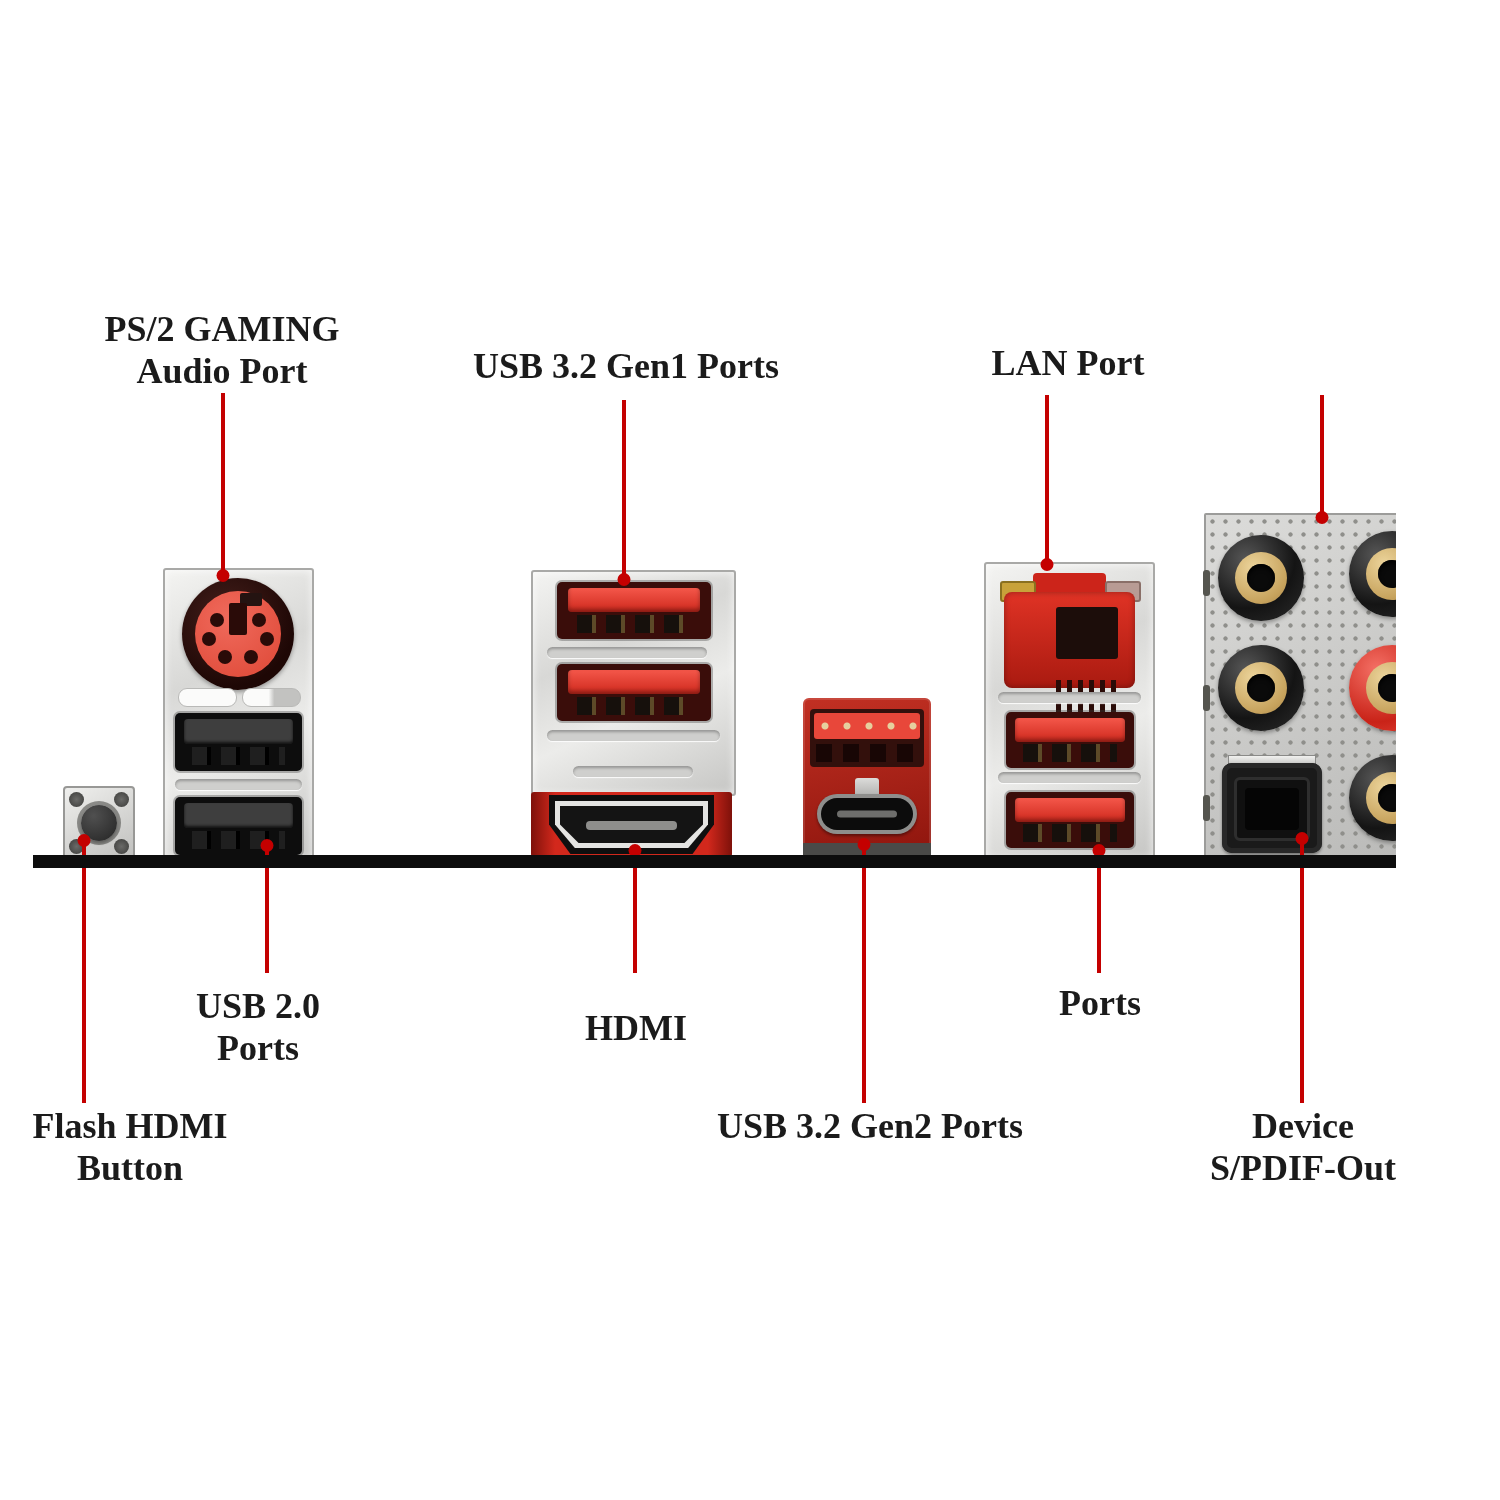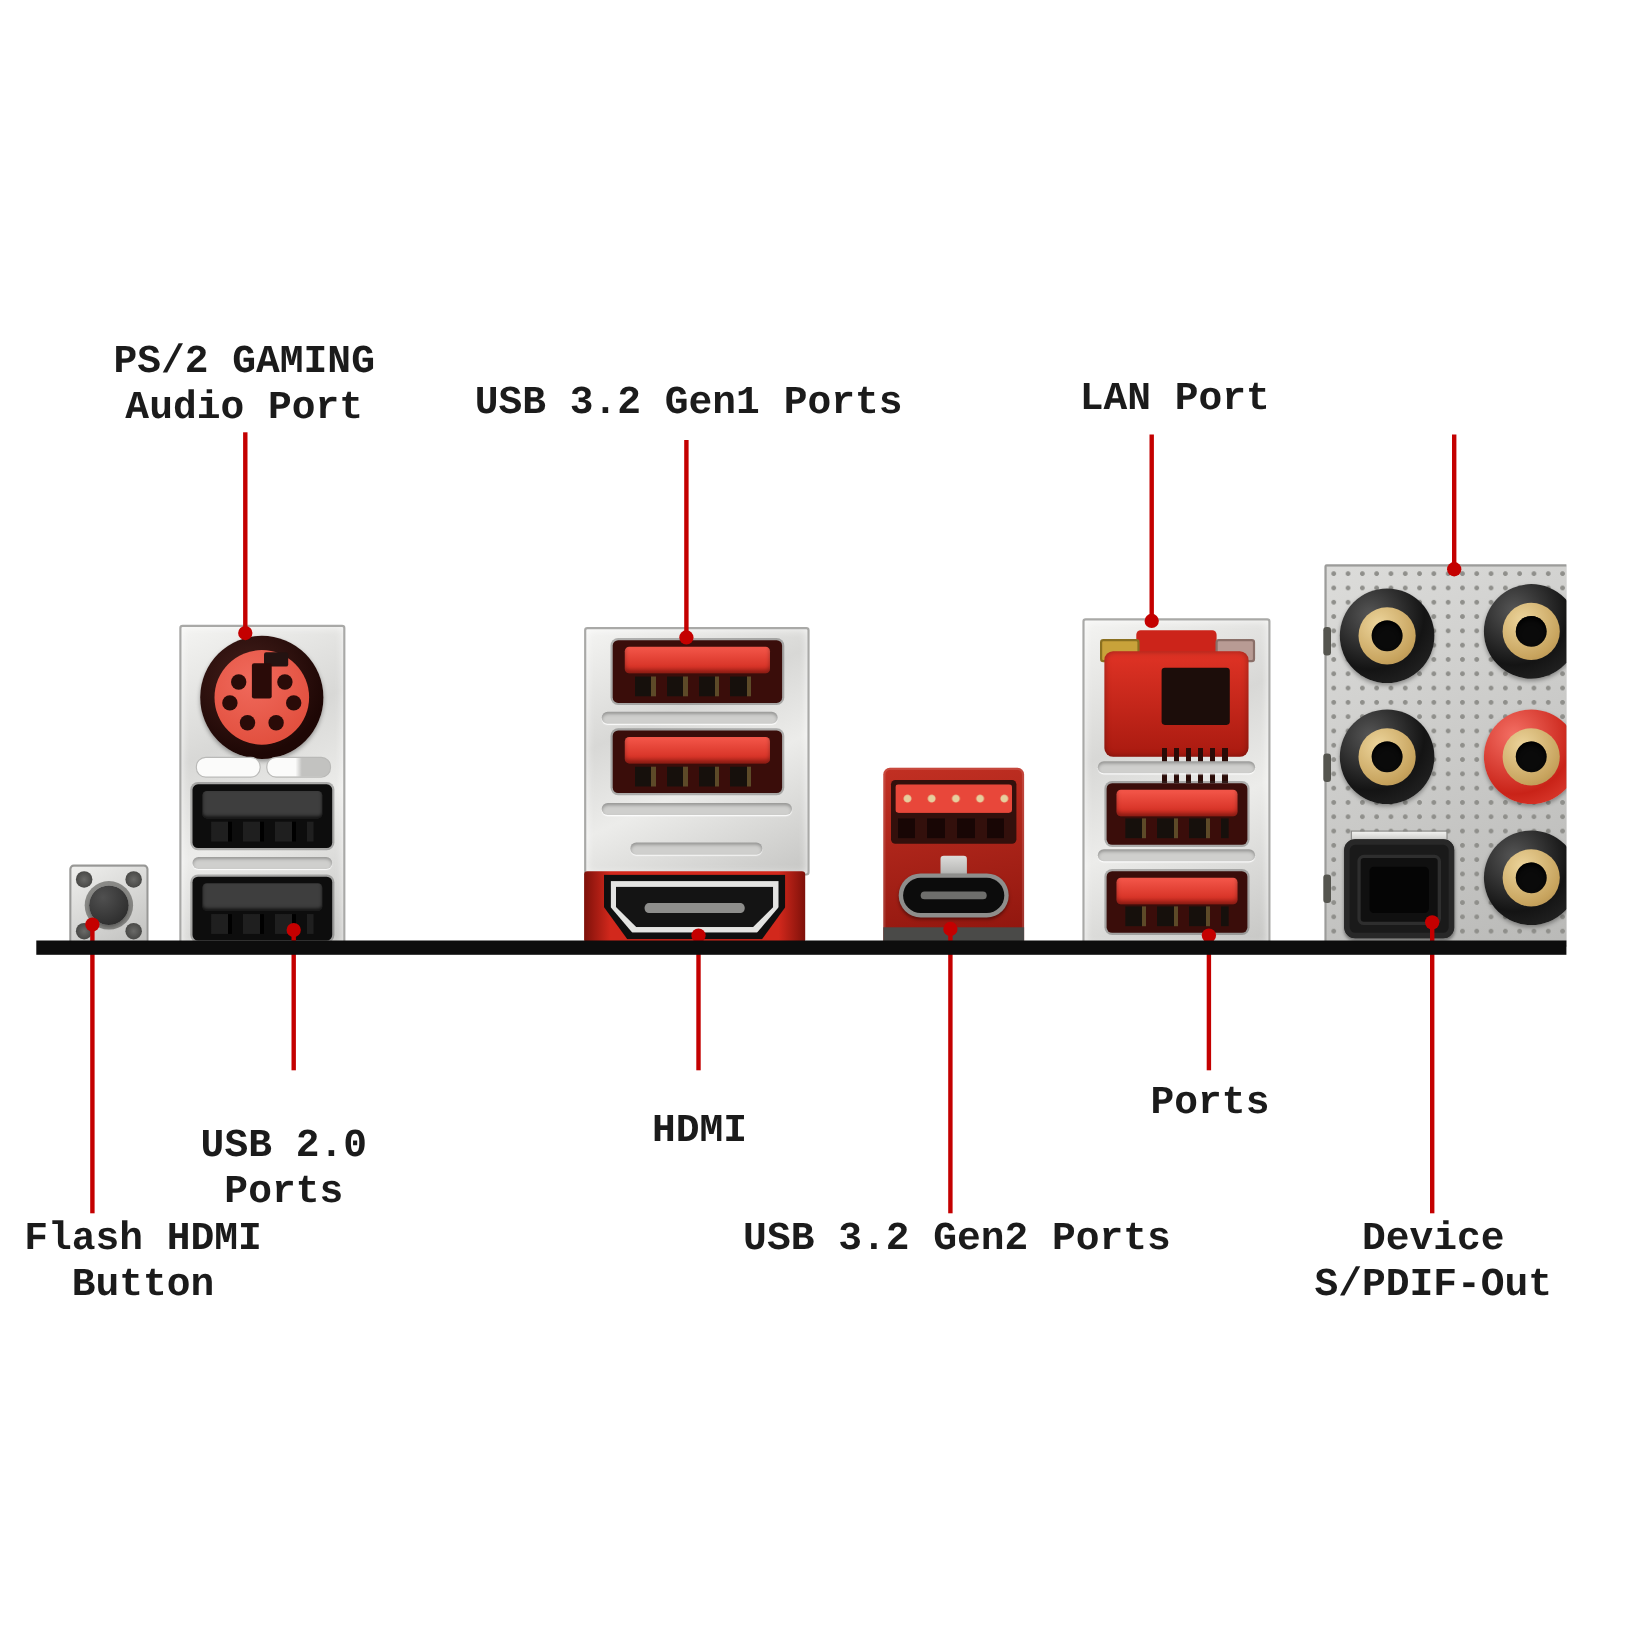--- a/index.html
+++ b/index.html
@@ -1,18 +1,18 @@
 <!DOCTYPE html>
 <html><head>
 <meta charset="utf-8">
 <style>
   html,body { margin:0; padding:0; background:#ffffff; }
   #stage {
     position:relative; width:1396px; height:1500px; background:#ffffff;
-    overflow:hidden; font-family:Liberation Mono, monospace;padding-left:28px;
+    overflow:hidden; font-family:Liberation Serif, serif;
   }
 
   
   .label {
     position:absolute; transform:translateX(-50%);
     text-align:center; white-space:nowrap;
     font-weight:700; font-size:36px; line-height:42px; color:#1b1b1b;
     z-index:4;
   }
   .label span { display:block; }
@@ -166,21 +166,21 @@
     <span>PS/2 GAMING</span>
     <span>Audio Port</span>
   </div>
   <div class="label" style="left:626px; top:345px;">
     <span>USB 3.2 Gen1 Ports</span>
   </div>
   <div class="label" style="left:1068px; top:342px;">
     <span>LAN Port</span>
   </div>
 
-  <div class="label" style="left:258px; top:985px;margin-top:36px;">
+  <div class="label" style="left:258px; top:985px;">
     <span>USB 2.0</span>
     <span>Ports</span>
   </div>
   <div class="label" style="left:636px; top:1007px;">
     <span>HDMI</span>
   </div>
   <div class="label" style="left:1100px; top:982px;">
     <span>Ports</span>
   </div>
   <div class="label" style="left:130px; top:1105px;">

